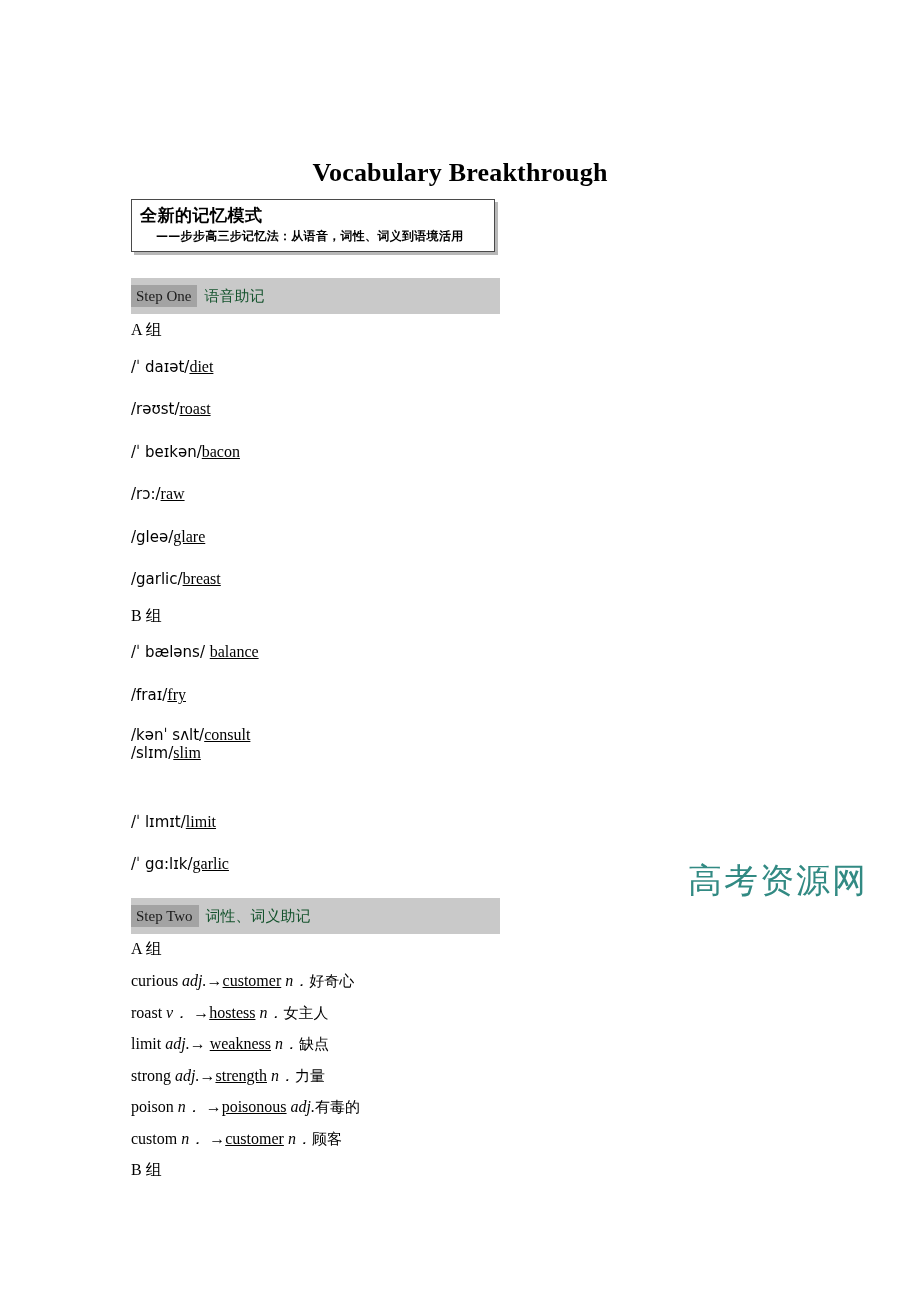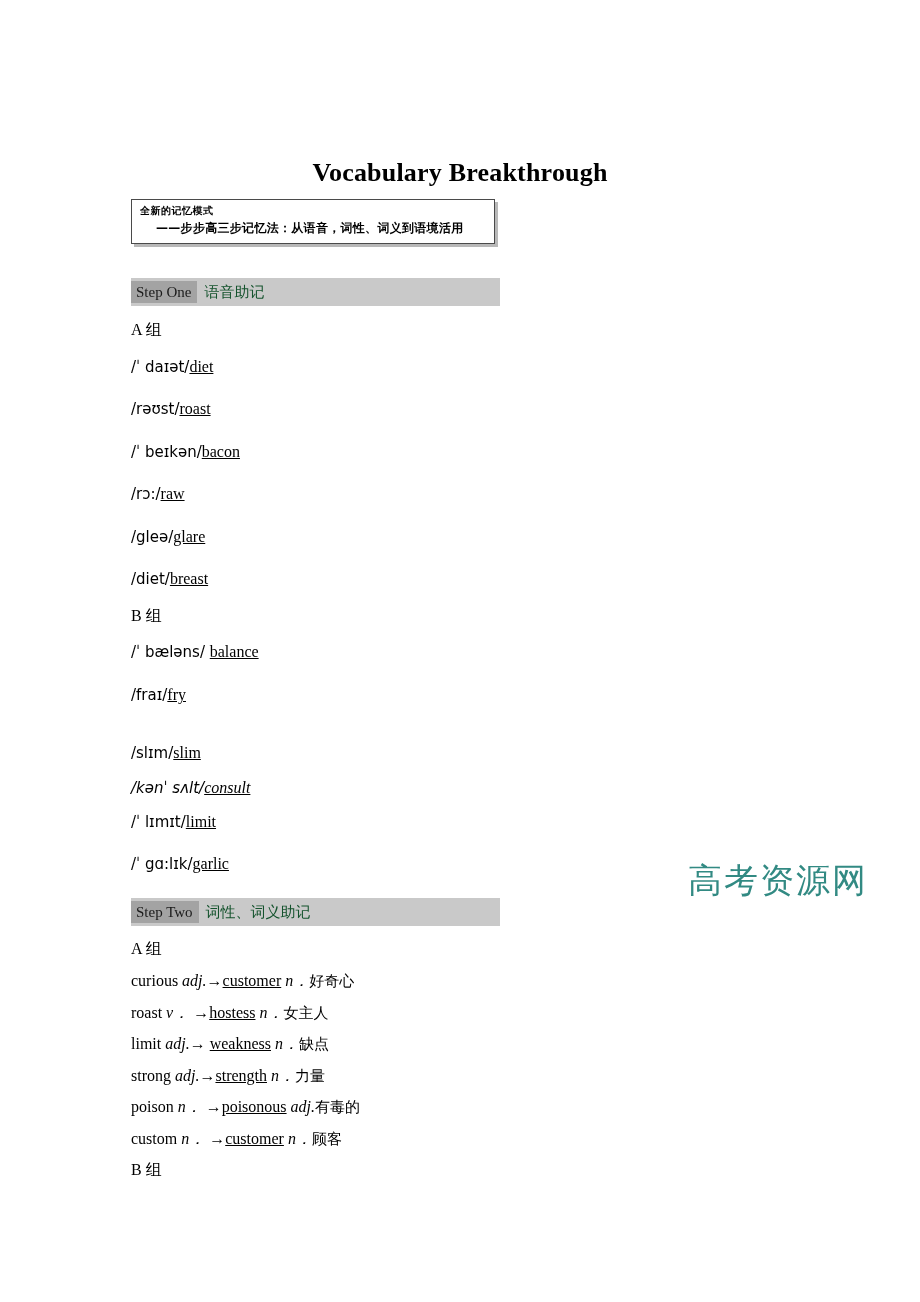--- a/index.html
+++ b/index.html
@@ -58,40 +58,40 @@
     width: 364px;
     box-sizing: border-box;
     border: 1px solid #4a4a4a;
     background: #ffffff;
     padding: 5px 8px 7px 8px;
     box-shadow: 3px 3px 0 0 #b8b8b8;
   }
   .callout-title {
     font-family: "DejaVu Sans", "Liberation Sans", sans-serif;
     font-weight: bold;
-    font-size: 10px;
+    font-size: 17px;
     line-height: 1.25;
     letter-spacing: 0.5px;
   }
   .callout-sub {
     font-family: "DejaVu Sans", "Liberation Sans", sans-serif;
     font-weight: bold;
     font-size: 12px;
     line-height: 1.35;
     letter-spacing: 0.3px;
     padding-left: 16px;
     margin-top: 2px;
   }
 
   
   .step-bar {
     position: absolute;
     left: 131px;
     width: 369px;
-    height: 28px;
+    height: 36px;
     background: #c9c9c9;
     display: flex;
     align-items: center;
   }
   .step-bar .step-tag {
     background: #a3a3a3;
     height: 22px;
     display: flex;
     align-items: center;
     padding: 0 6px 0 5px;
@@ -171,37 +171,37 @@
   <div class="line phon" style="top:443px;">
     <span>/ˈ beɪkən/</span><u>bacon</u>
   </div>
   <div class="line phon" style="top:485px;">
     <span>/rɔ:/</span><u>raw</u>
   </div>
   <div class="line phon" style="top:528px;">
     <span>/gleə/</span><u>glare</u>
   </div>
   <div class="line phon" style="top:570px;">
-    <span>/diet/</span><u>breast</u>
+    <span>/garlic/</span><u>breast</u>
   </div>
 
   <div class="line group-head" style="top:606px;">
     <span>B 组</span>
   </div>
 
   <div class="line phon" style="top:643px;">
     <span>/ˈ bæləns/ </span><u>balance</u>
   </div>
   <div class="line phon" style="top:686px;">
     <span>/fraɪ/</span><u>fry</u>
   </div>
   <div class="line phon" style="top:744px;text-align:right;">
     <span>/slɪm/</span><u>slim</u>
   </div>
-  <div class="line phon" style="top:779px;font-style:italic;">
+  <div class="line phon" style="top:726px;">
     <span>/kənˈ sʌlt/</span><u>consult</u>
   </div>
   <div class="line phon" style="top:813px;">
     <span>/ˈ lɪmɪt/</span><u>limit</u>
   </div>
   <div class="line phon" style="top:855px;">
     <span>/ˈ gɑ:lɪk/</span><u>garlic</u>
   </div>
 
   <div class="step-bar" id="step-two-bar">

